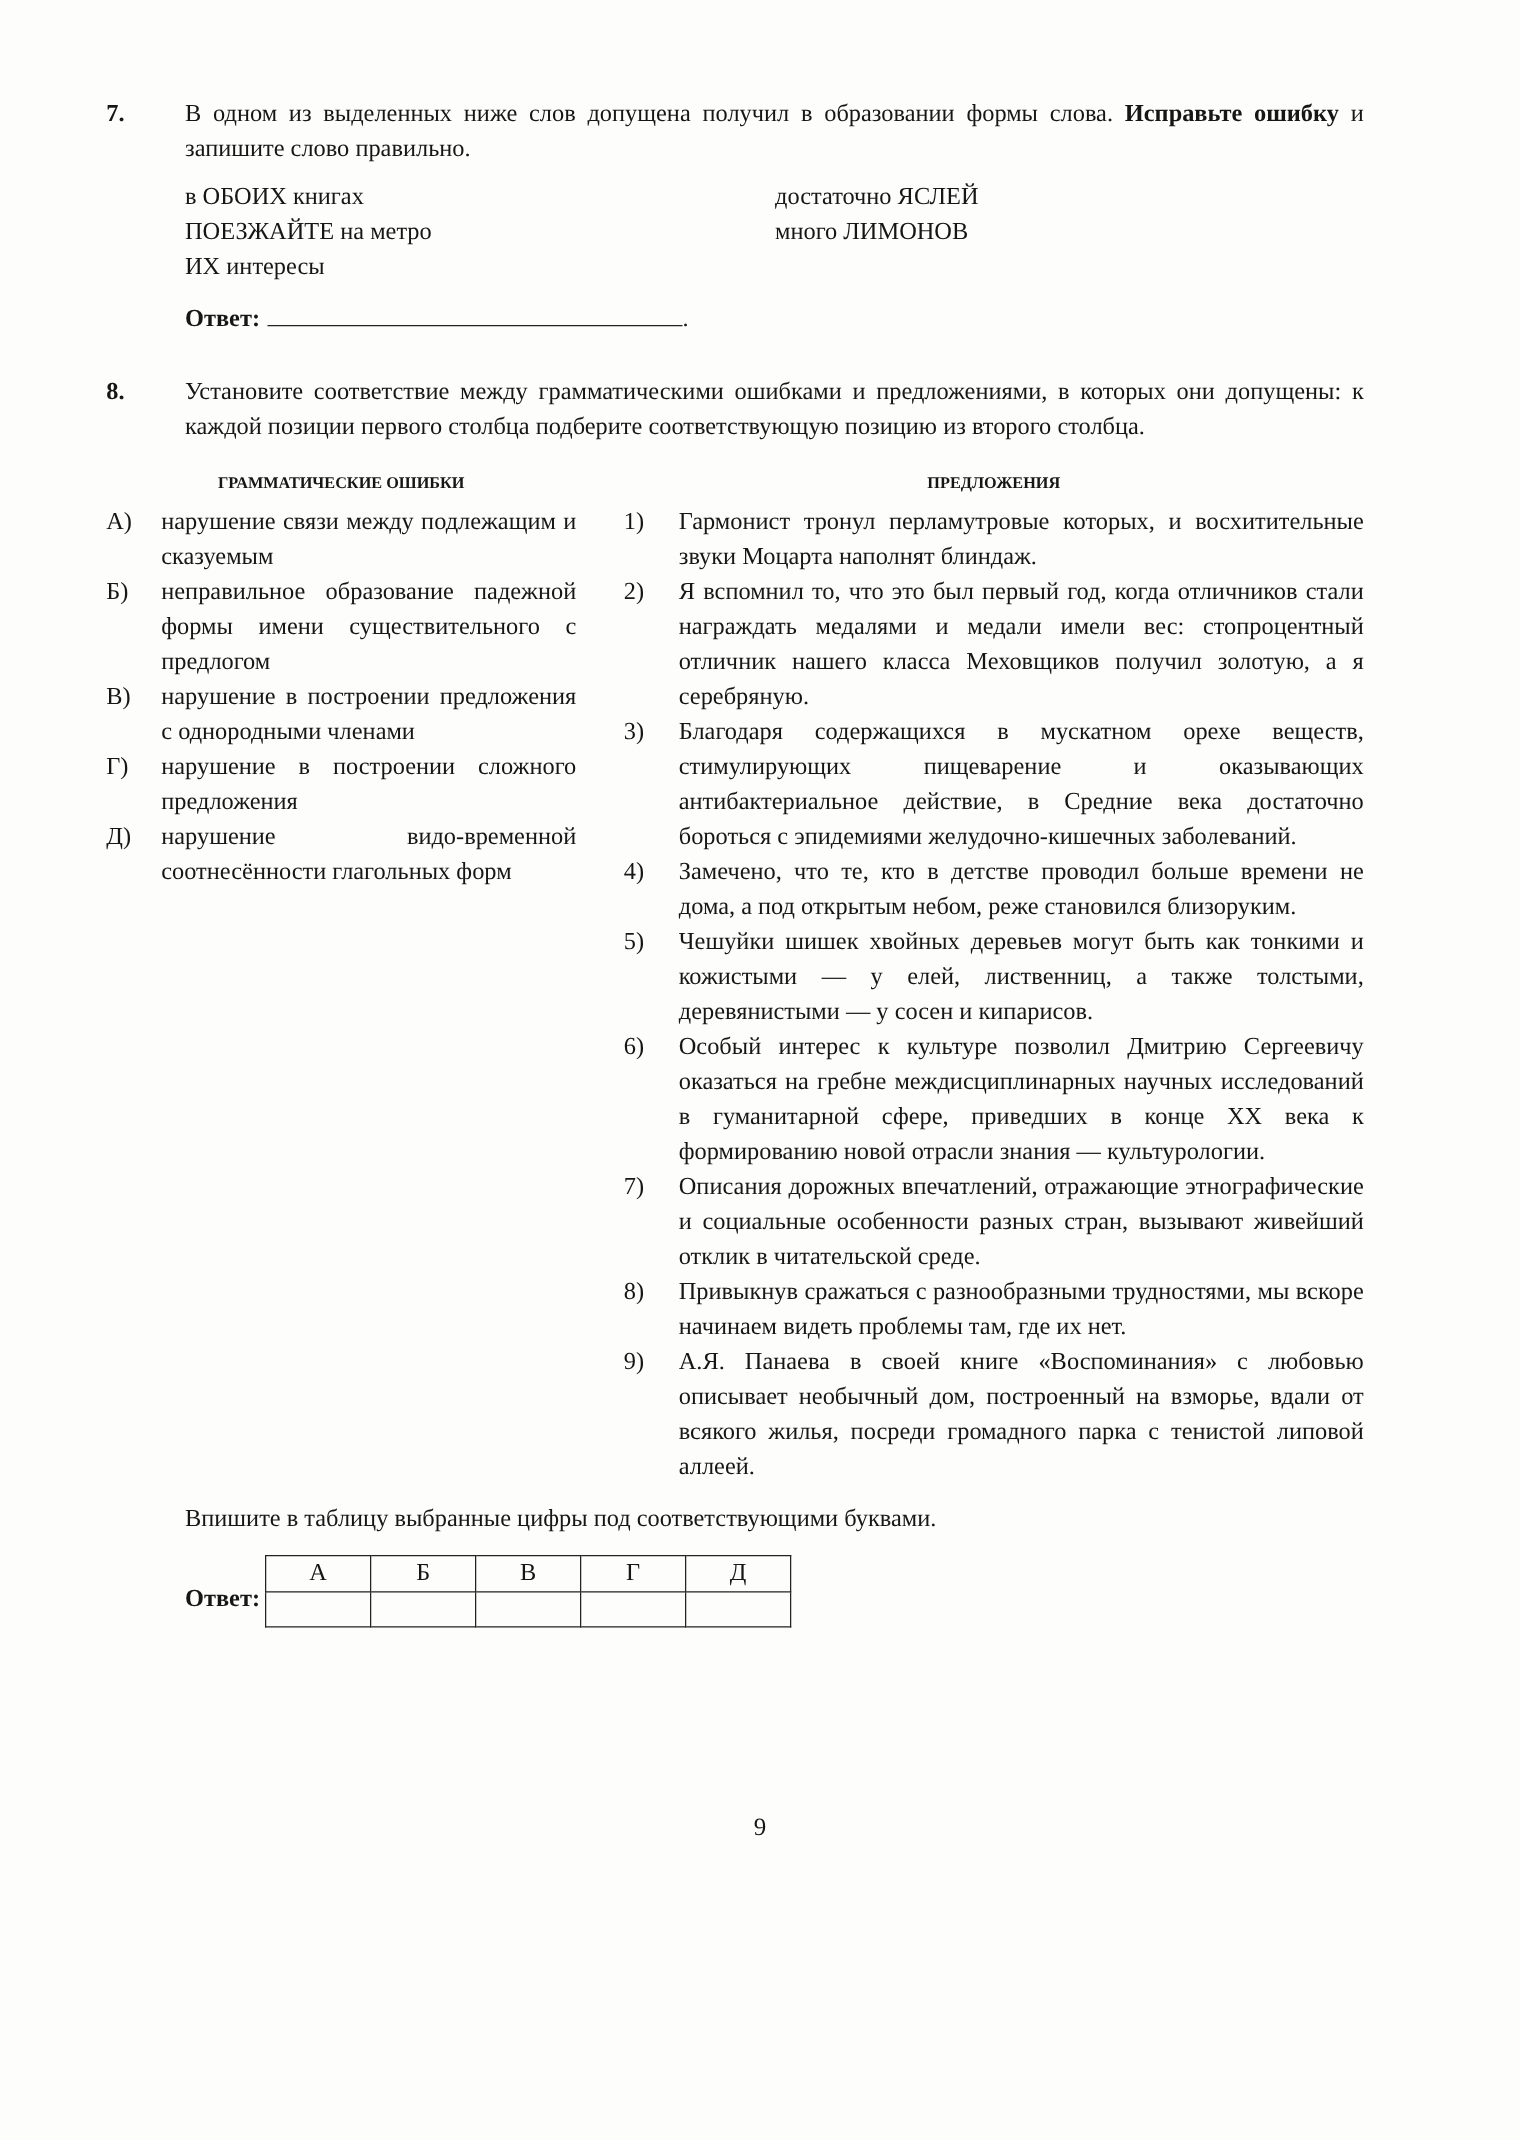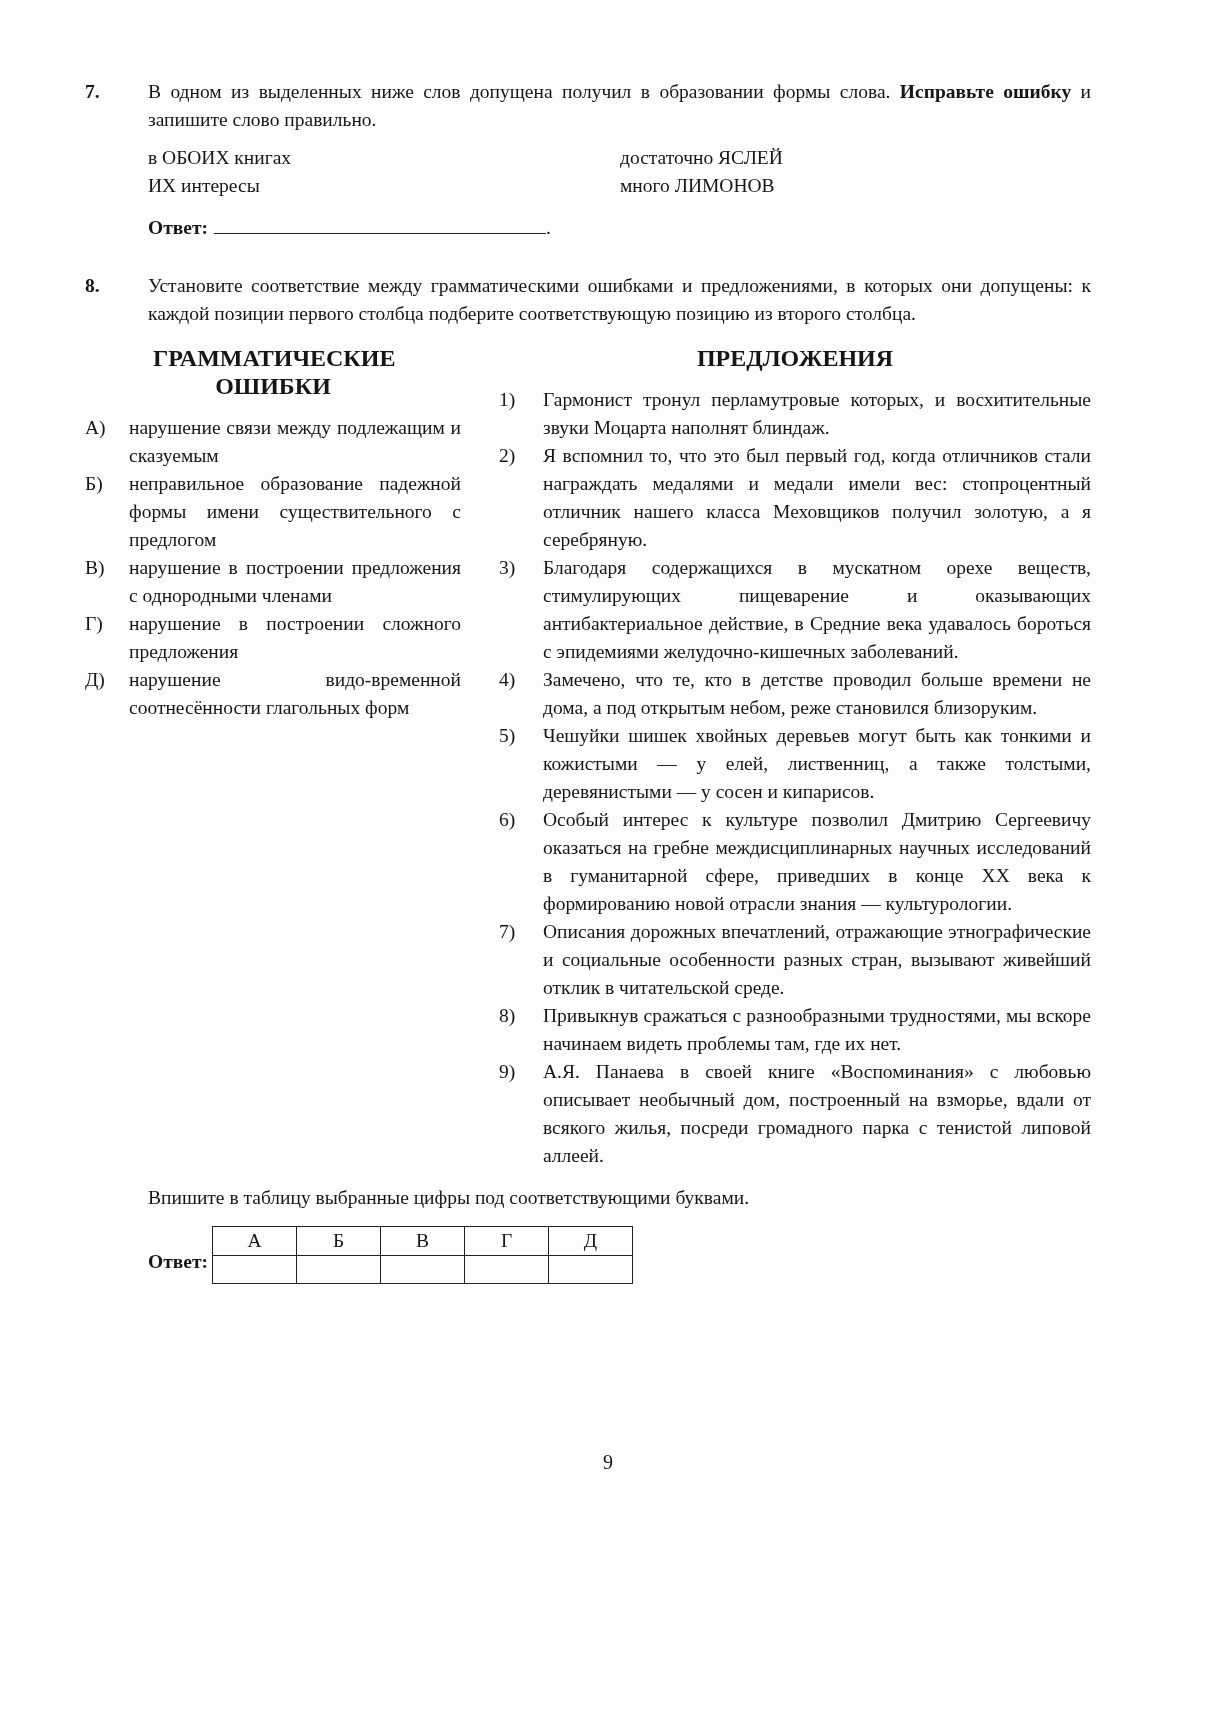--- a/index.html
+++ b/index.html
@@ -59,22 +59,22 @@
   .task8 { margin-top: 30px; }
   .match-columns {
     display: flex;
     margin-top: 16px;
   }
   .col-left { width: 376px; flex-shrink: 0; }
   .col-right { width: 592px; margin-left: 38px; }
   .col-header {
     font-weight: bold;
     text-align: center;
-    font-size: 24px;
-    margin: 0 auto 14px auto;
+    font-size: 13px;
+    margin: 0 auto 4px auto;
   }
   .col-header.left { width: 240px; }
   .match-item { display: flex; }
   .item-label { width: 44px; flex-shrink: 0; }
   .item-text { flex: 1; min-width: 0; text-align: justify; }
 
   .table-instruction {
     margin: 14px 0 0 0;
     text-align: justify;
   }
@@ -117,20 +117,21 @@
   <div class="content">
 
     <section class="task-row">
       <div class="task-num">7.</div>
       <div class="task-body">
         <p class="prompt"><span>В одном из выделенных ниже слов допущена получил в образовании формы слова. </span><b>Исправьте ошибку</b><span> и запишите слово правильно.</span></p>
 
         <div class="word-columns">
           <div class="word-col-left">
             <div class="word-line">в ОБОИХ книгах</div>
+            <div class="word-line">ПОЕЗЖАЙТЕ на метро</div>
             <div class="word-line">ИХ интересы</div>
           </div>
           <div class="word-col-right">
             <div class="word-line">достаточно ЯСЛЕЙ</div>
             <div class="word-line">много ЛИМОНОВ</div>
           </div>
         </div>
 
         <p class="answer-line"><b>Ответ:</b><span class="answer-blank"></span><span>.</span></p>
       </div>
@@ -175,21 +176,21 @@
         <div class="match-item">
           <span class="item-label">1)</span>
           <span class="item-text">Гармонист тронул перламутровые которых, и восхитительные звуки Моцарта наполнят блиндаж.</span>
         </div>
         <div class="match-item">
           <span class="item-label">2)</span>
           <span class="item-text">Я вспомнил то, что это был первый год, когда отличников стали награждать медалями и медали имели вес: стопроцентный отличник нашего класса Меховщиков получил золотую, а я серебряную.</span>
         </div>
         <div class="match-item">
           <span class="item-label">3)</span>
-          <span class="item-text">Благодаря содержащихся в мускатном орехе веществ, стимулирующих пищеварение и оказывающих антибактериальное действие, в Средние века удавалось бороться с эпидемиями желудочно-кишечных заболеваний.</span>
+          <span class="item-text">Благодаря содержащихся в мускатном орехе веществ, стимулирующих пищеварение и оказывающих антибактериальное действие, в Средние века достаточно бороться с эпидемиями желудочно-кишечных заболеваний.</span>
         </div>
         <div class="match-item">
           <span class="item-label">4)</span>
           <span class="item-text">Замечено, что те, кто в детстве проводил больше времени не дома, а под открытым небом, реже становился близоруким.</span>
         </div>
         <div class="match-item">
           <span class="item-label">5)</span>
           <span class="item-text">Чешуйки шишек хвойных деревьев могут быть как тонкими и кожистыми — у елей, лиственниц, а также толстыми, деревянистыми — у сосен и кипарисов.</span>
         </div>
         <div class="match-item">

